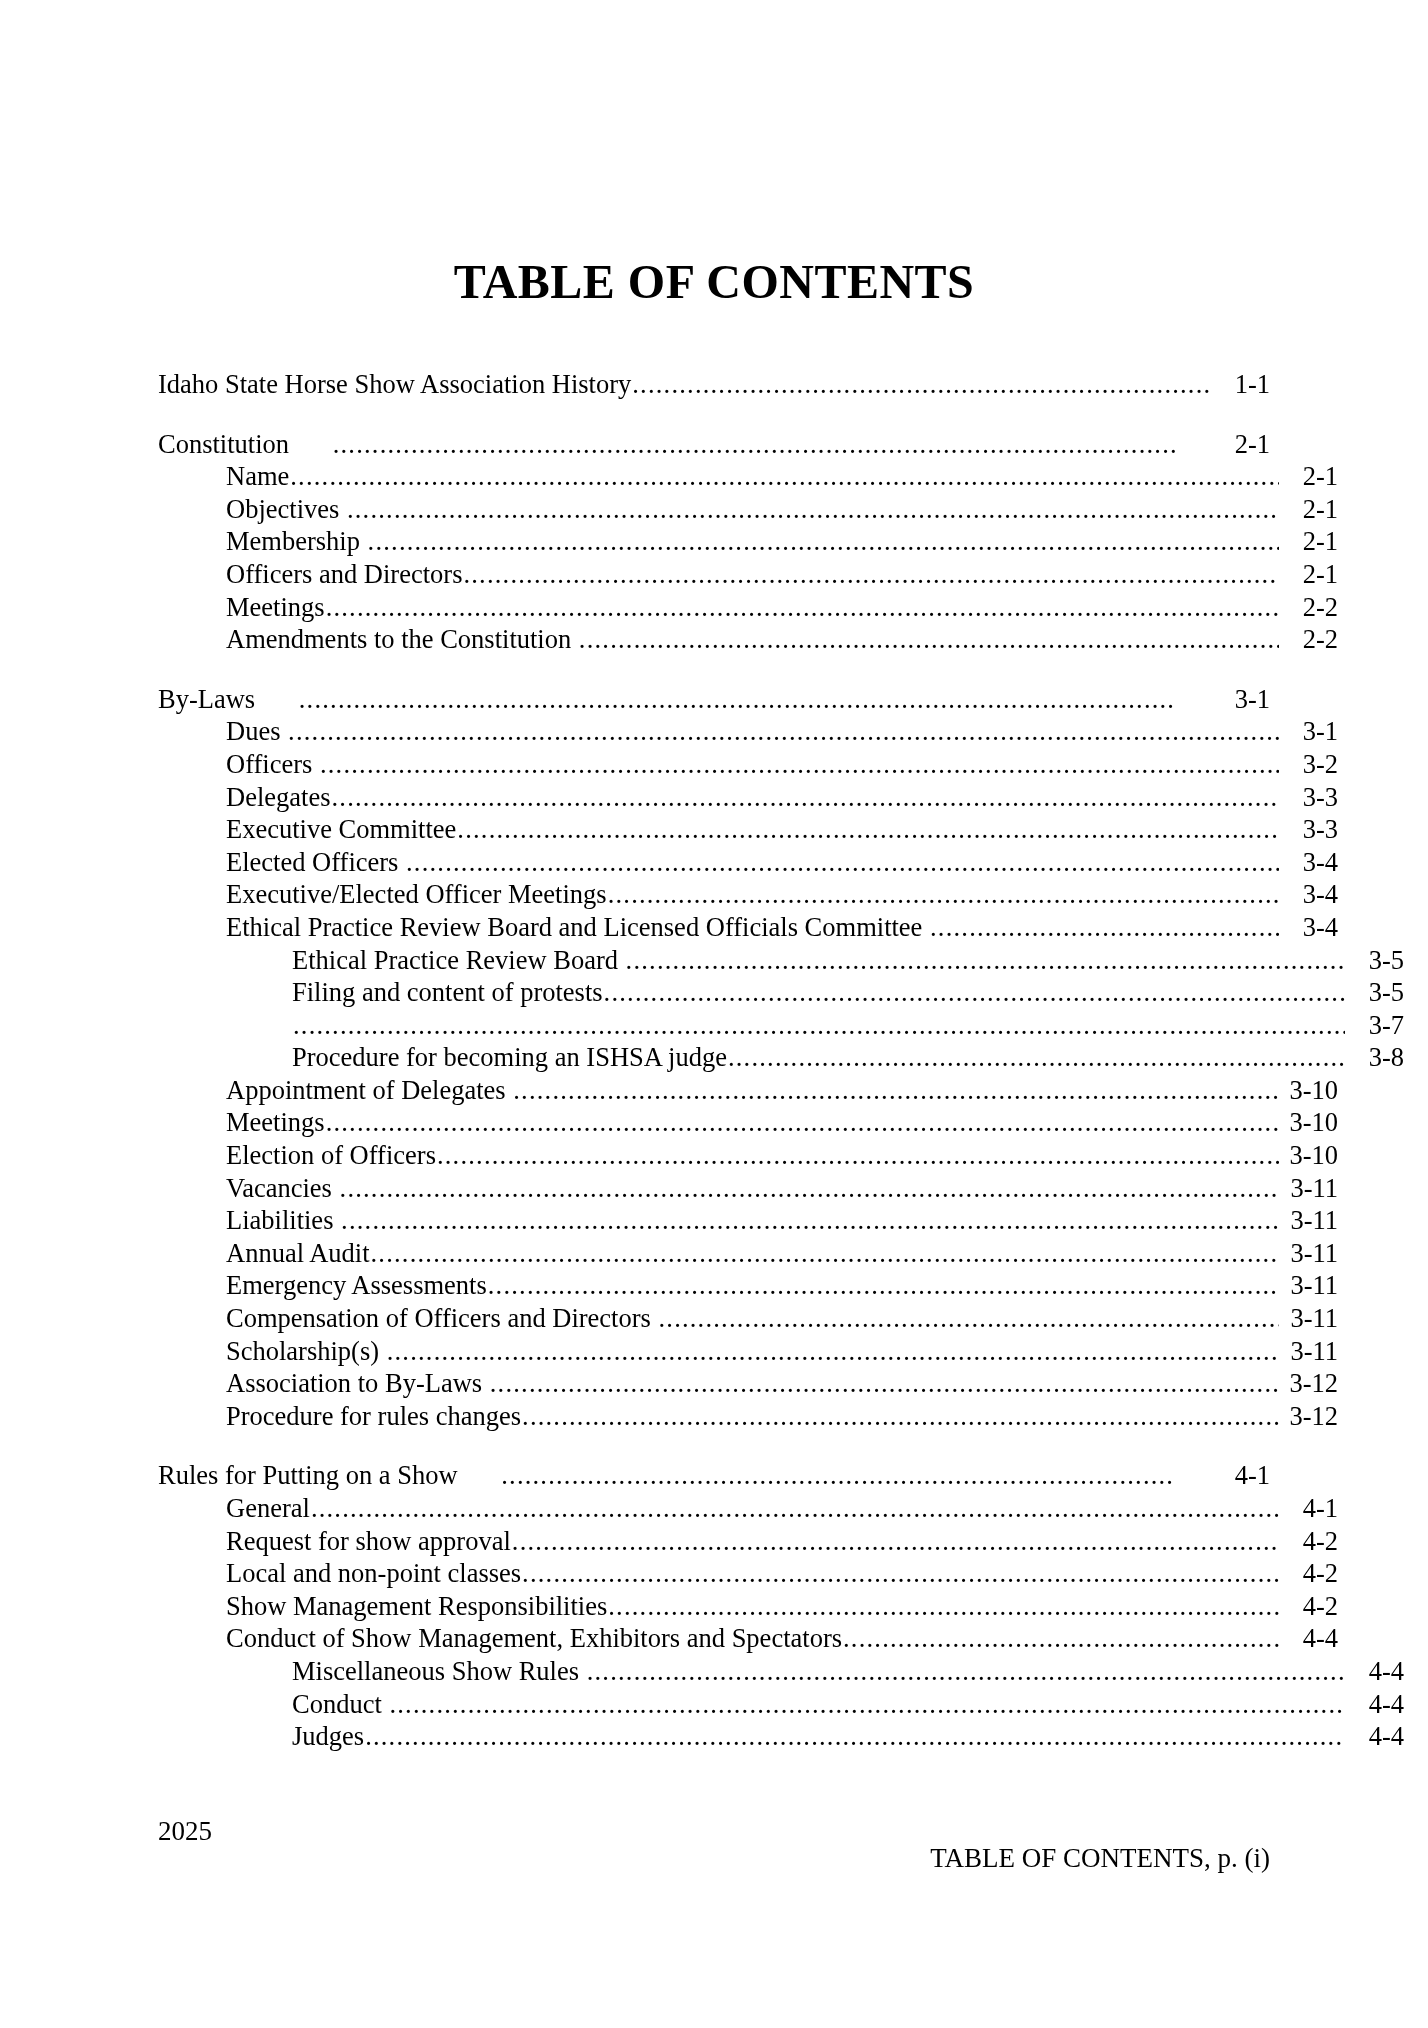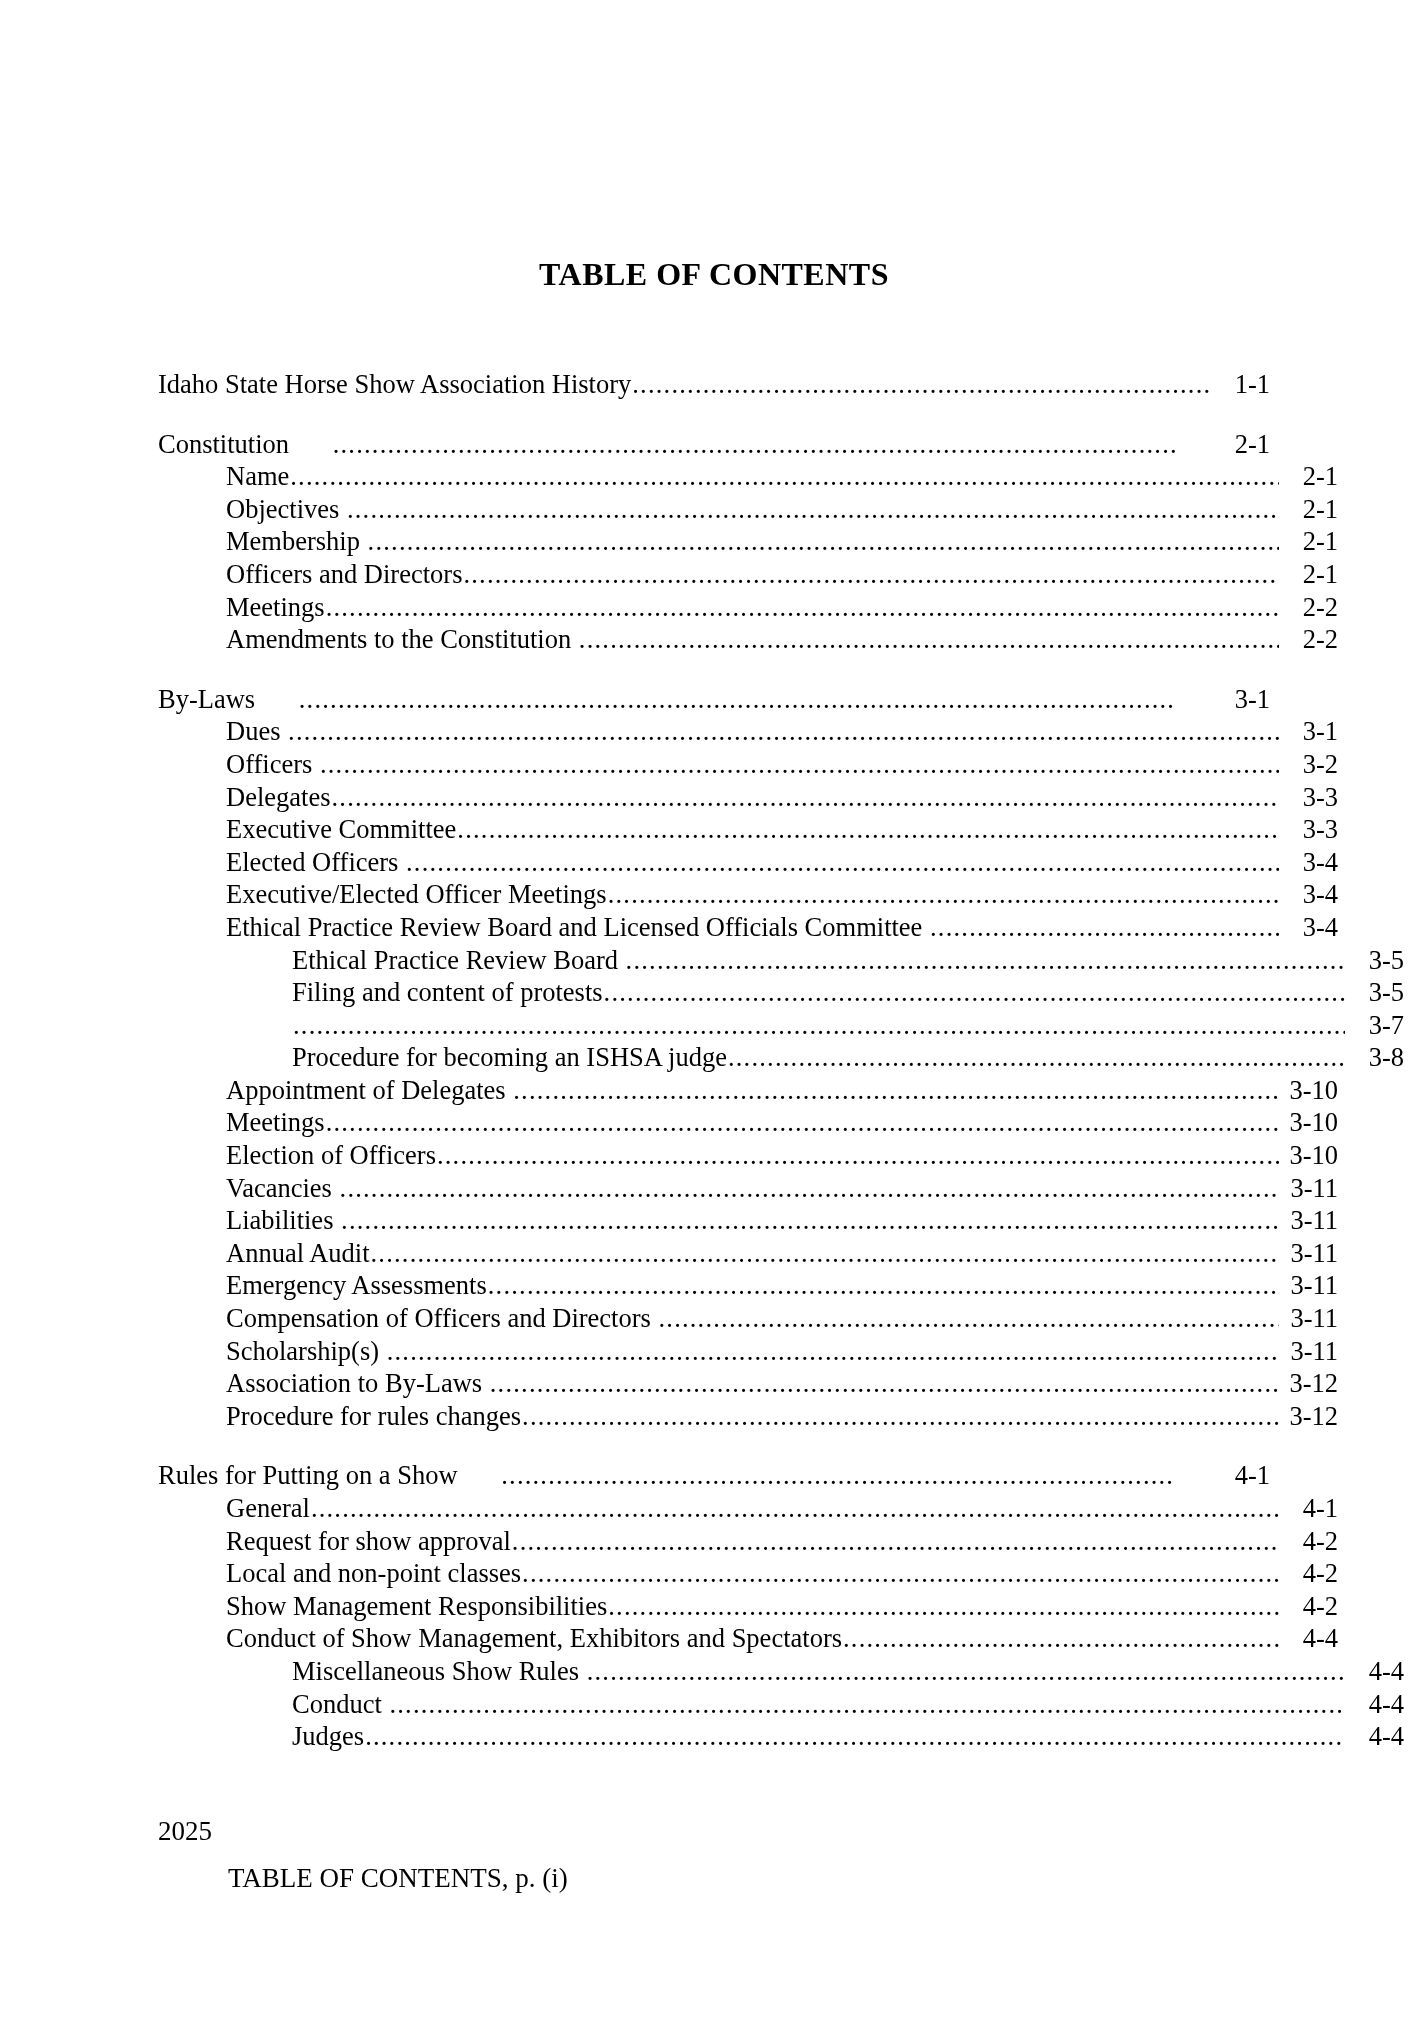--- a/index.html
+++ b/index.html
@@ -20,21 +20,21 @@
     background: #ffffff;
     overflow: hidden;
     box-sizing: border-box;
   }
   .doc-title {
     position: absolute;
     top: 258px;
     left: 0;
     width: 1428px;
     text-align: center;
-    font-size: 32px;
+    font-size: 48px;
     font-weight: bold;
     letter-spacing: 0.5px;
     line-height: 1;
   }
   .toc {
     position: absolute;
     top: 368px;
     left: 158px;
     width: 1112px;
   }
@@ -85,23 +85,22 @@
     right: 158px;
     top: 1818px;
     display: flex;
     font-size: 27px;
     line-height: 1;
     flex-direction: column;
   }
   .footer-year { flex: 0 0 auto; }
   .footer-center {
     flex: 1 1 auto;
-    text-align: left;
+    text-align: right;
     padding-left: 70px;
-    margin-top: 20px;
   }
 </style>
 </head>
 <body>
 
 <div class="page">
 
   <div class="doc-title">TABLE OF CONTENTS</div>
 
   <div class="toc" id="toc-list">

